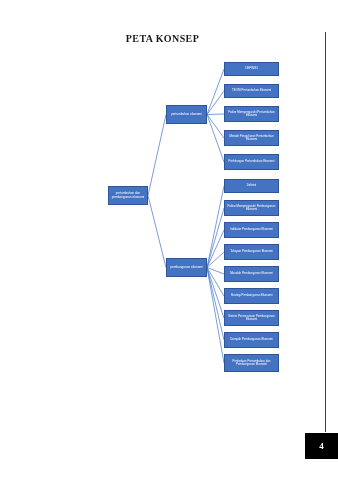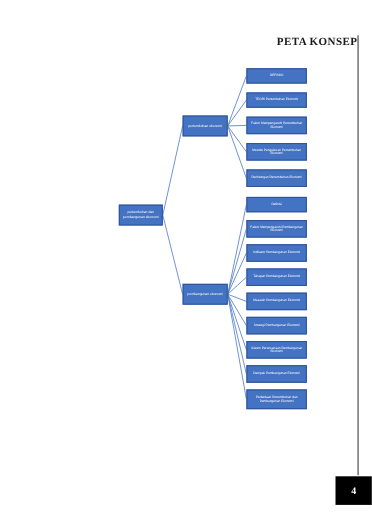--- a/index.html
+++ b/index.html
@@ -31,21 +31,21 @@
     height: 400px;
     background: #404040;
   }
 
   
   #title {
     position: absolute;
     left: 0;
     top: 33px;
     width: 325px;
-    text-align: right;
+    text-align: center;
     font-family: "Liberation Serif", serif;
     font-size: 10px;
     font-weight: bold;
     letter-spacing: 0.4px;
     color: #1a1a1a;
     white-space: nowrap;
   }
 
   
   #diagram {

